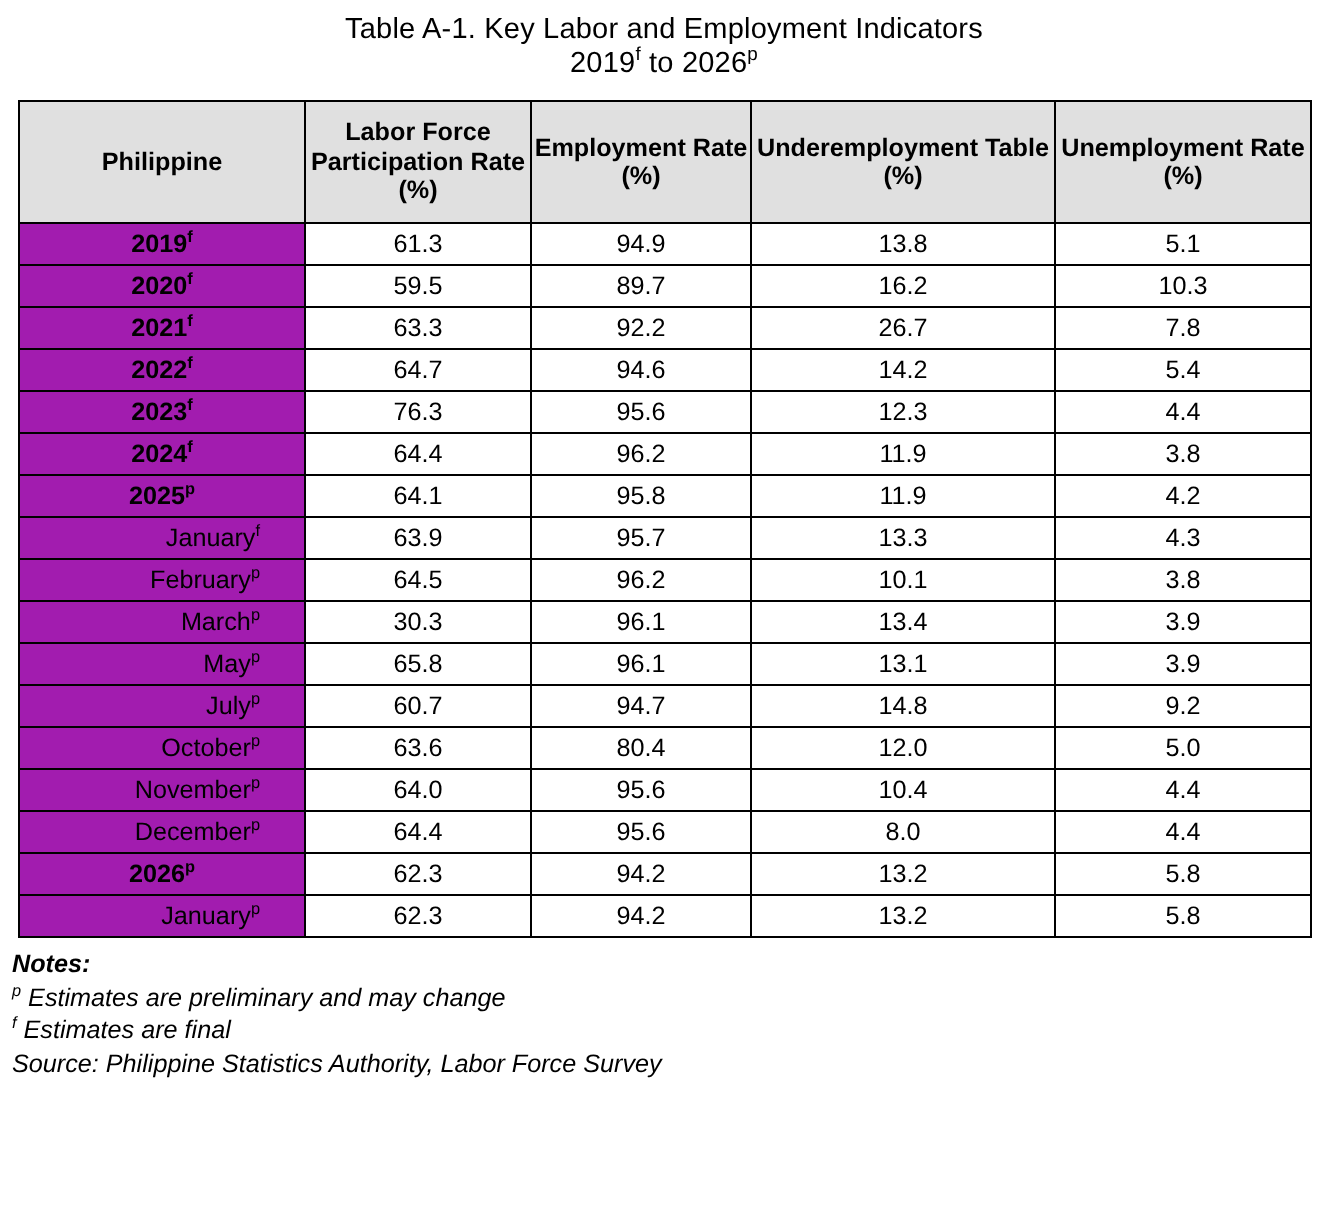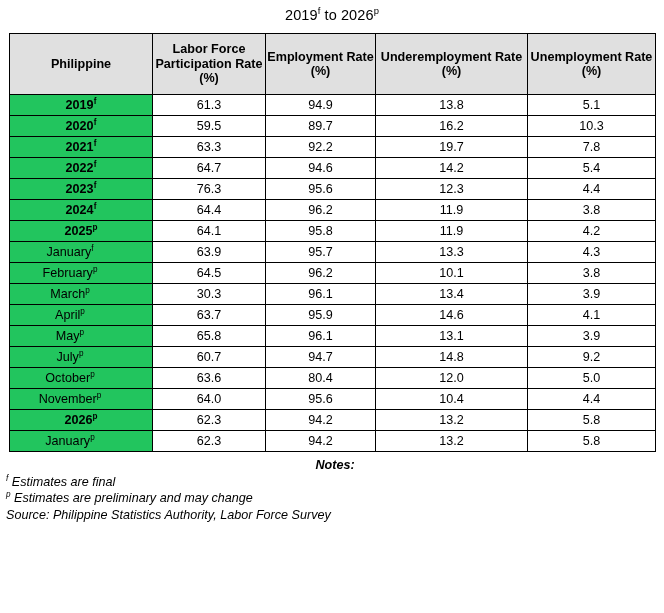--- a/index.html
+++ b/index.html
@@ -76,74 +76,75 @@
   }
 
   tbody td {
     height: 21px;
     line-height: 19px;
     text-align: center;
     vertical-align: middle;
     background: #ffffff;
   }
   tbody td.rowlabel {
-    background: #22c55e;
+    background: #a21caf;
   }
   tbody tr.year td.rowlabel {
     font-weight: bold;
     text-align: center;
   }
   tbody tr.month td.rowlabel {
     font-weight: normal;
+    text-align: right;
     padding-right: 22px;
   }
 
   
   .notes {
     margin: 5px 0 0 6px;
     font-size: 12.6px;
     font-style: italic;
     line-height: 16.5px;
   }
   .notes .notes-head {
     font-weight: bold;
     font-style: italic;
-    text-align: center;
   }
   .notes .note-line {
     font-style: italic;
   }
   .notes .note-line sup {
     font-style: italic;
   }
 </style>
 </head>
 <body>
 
 <div class="page">
 
   <div class="title-block">
+    <div class="title-line">Table A-1. Key Labor and Employment Indicators</div>
     <div class="title-line"><span>2019</span><sup>f</sup><span> to 2026</span><sup>p</sup></div>
   </div>
 
   <div class="table-wrap">
     <table class="indicators">
       <colgroup>
         <col class="c-label">
         <col class="c-lfpr">
         <col class="c-emp">
         <col class="c-under">
         <col class="c-unemp">
       </colgroup>
       <thead>
         <tr>
           <th>Philippine</th>
           <th>Labor Force Participation Rate (%)</th>
           <th>Employment Rate (%)</th>
-          <th>Underemployment Rate (%)</th>
+          <th>Underemployment Table (%)</th>
           <th>Unemployment Rate (%)</th>
         </tr>
       </thead>
       <tbody id="table-body">
           <tr class="year">
             <td class="rowlabel"><span>2019</span><sup>f</sup></td>
             <td>61.3</td>
             <td>94.9</td>
             <td>13.8</td>
             <td>5.1</td>
@@ -152,21 +153,21 @@
             <td class="rowlabel"><span>2020</span><sup>f</sup></td>
             <td>59.5</td>
             <td>89.7</td>
             <td>16.2</td>
             <td>10.3</td>
           </tr>
           <tr class="year">
             <td class="rowlabel"><span>2021</span><sup>f</sup></td>
             <td>63.3</td>
             <td>92.2</td>
-            <td>19.7</td>
+            <td>26.7</td>
             <td>7.8</td>
           </tr>
           <tr class="year">
             <td class="rowlabel"><span>2022</span><sup>f</sup></td>
             <td>64.7</td>
             <td>94.6</td>
             <td>14.2</td>
             <td>5.4</td>
           </tr>
           <tr class="year">
@@ -205,27 +206,20 @@
             <td>3.8</td>
           </tr>
           <tr class="month">
             <td class="rowlabel"><span>March</span><sup>p</sup></td>
             <td>30.3</td>
             <td>96.1</td>
             <td>13.4</td>
             <td>3.9</td>
           </tr>
           <tr class="month">
-            <td class="rowlabel"><span>April</span><sup>p</sup></td>
-            <td>63.7</td>
-            <td>95.9</td>
-            <td>14.6</td>
-            <td>4.1</td>
-          </tr>
-          <tr class="month">
             <td class="rowlabel"><span>May</span><sup>p</sup></td>
             <td>65.8</td>
             <td>96.1</td>
             <td>13.1</td>
             <td>3.9</td>
           </tr>
           <tr class="month">
             <td class="rowlabel"><span>July</span><sup>p</sup></td>
             <td>60.7</td>
             <td>94.7</td>
@@ -239,38 +233,45 @@
             <td>12.0</td>
             <td>5.0</td>
           </tr>
           <tr class="month">
             <td class="rowlabel"><span>November</span><sup>p</sup></td>
             <td>64.0</td>
             <td>95.6</td>
             <td>10.4</td>
             <td>4.4</td>
           </tr>
+          <tr class="month">
+            <td class="rowlabel"><span>December</span><sup>p</sup></td>
+            <td>64.4</td>
+            <td>95.6</td>
+            <td>8.0</td>
+            <td>4.4</td>
+          </tr>
           <tr class="year">
             <td class="rowlabel"><span>2026</span><sup>p</sup></td>
             <td>62.3</td>
             <td>94.2</td>
             <td>13.2</td>
             <td>5.8</td>
           </tr>
           <tr class="month">
             <td class="rowlabel"><span>January</span><sup>p</sup></td>
             <td>62.3</td>
             <td>94.2</td>
             <td>13.2</td>
             <td>5.8</td>
           </tr>
         </tbody>
     </table>
   </div>
 
   <div class="notes">
     <div class="notes-head">Notes:</div>
+    <div class="note-line"><sup>p</sup><span> Estimates are preliminary and may change</span></div>
     <div class="note-line"><sup>f</sup><span> Estimates are final</span></div>
-    <div class="note-line"><sup>p</sup><span> Estimates are preliminary and may change</span></div>
     <div class="note-line">Source: Philippine Statistics Authority, Labor Force Survey</div>
   </div>
 
 </div>
 
 </body></html>

